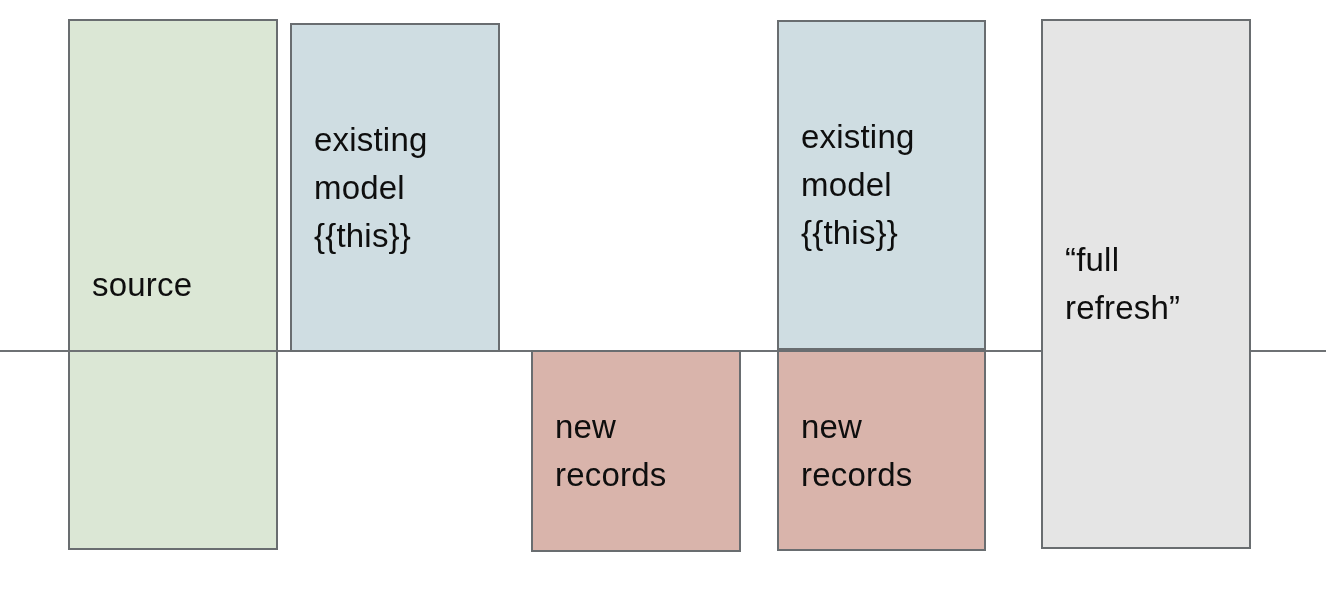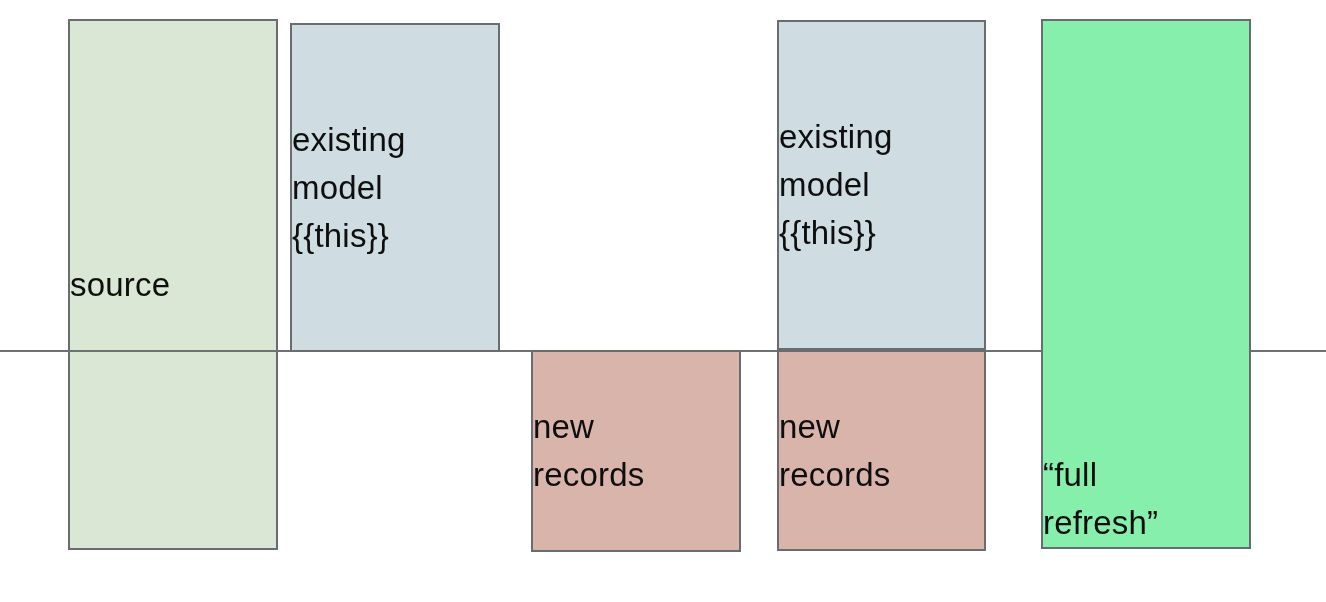--- a/index.html
+++ b/index.html
@@ -28,20 +28,21 @@
     box-sizing: border-box;
     border: 2px solid #696d70;
     display: flex;
     align-items: center;
   }
   .box .label {
     white-space: pre-line;
     font-size: 33px;
     line-height: 48px;
     color: #0e0e0e;
+    padding-left: 22px;
     letter-spacing: 0.2px;
   }
   
   .box-source           { left: 36px;   top: 19px;  width: 210px; height: 531px; z-index: 0; }
   .box-existing-left    { left: 290px;  top: 23px;  width: 210px; height: 329px; z-index: 2; }
   .box-new-left         { left: 531px;  top: 350px; width: 210px; height: 202px; z-index: 2; }
   .box-existing-right   { left: 777px;  top: 20px;  width: 209px; height: 330px; z-index: 2; }
   .box-new-right        { left: 777px;  top: 350px; width: 209px; height: 201px; z-index: 2; }
   .box-full-refresh     { left: 1041px; top: 19px;  width: 210px; height: 530px; z-index: 3; }
 </style>
@@ -71,18 +72,18 @@
     <span class="label">existing
 model
 {{this}}</span>
   </div>
 
   <div class="box box-new-right" style="background-color: rgb(217, 180, 171);">
     <span class="label">new
 records</span>
   </div>
 
-  <div class="box box-full-refresh" style="background-color: #86efac; align-items: flex-end;">
+  <div class="box box-full-refresh" style="background-color: #e5e5e5;">
     <span class="label">“full
 refresh”</span>
   </div>
 
 </div>
 
 </body></html>

